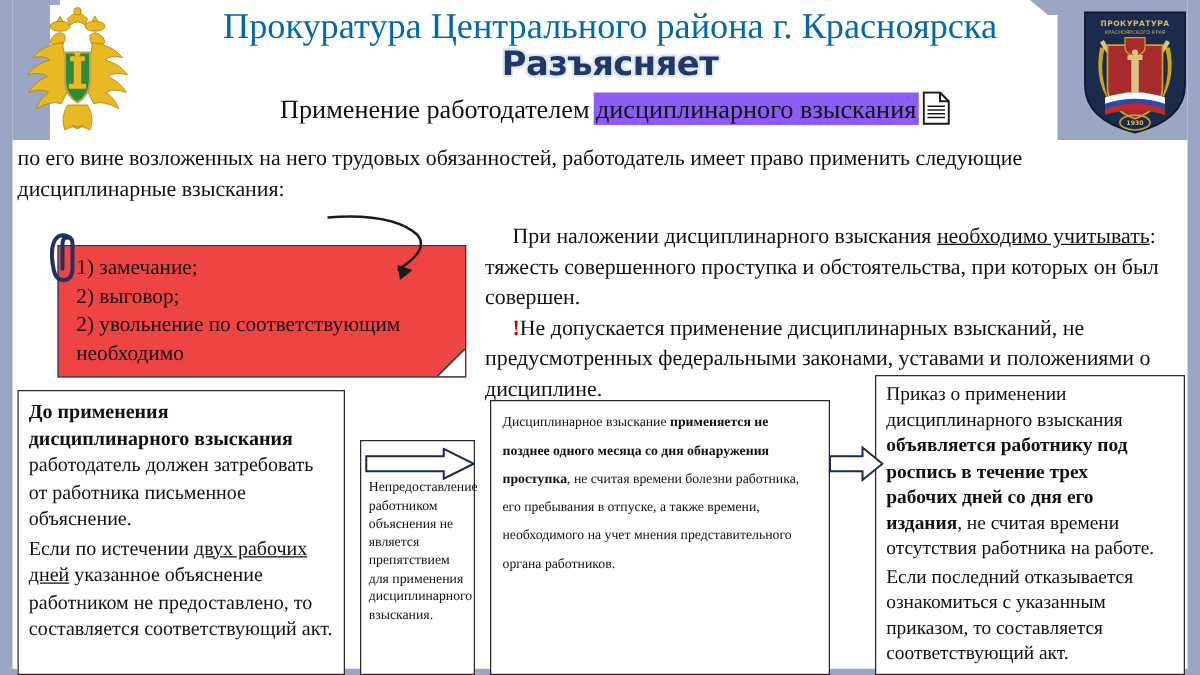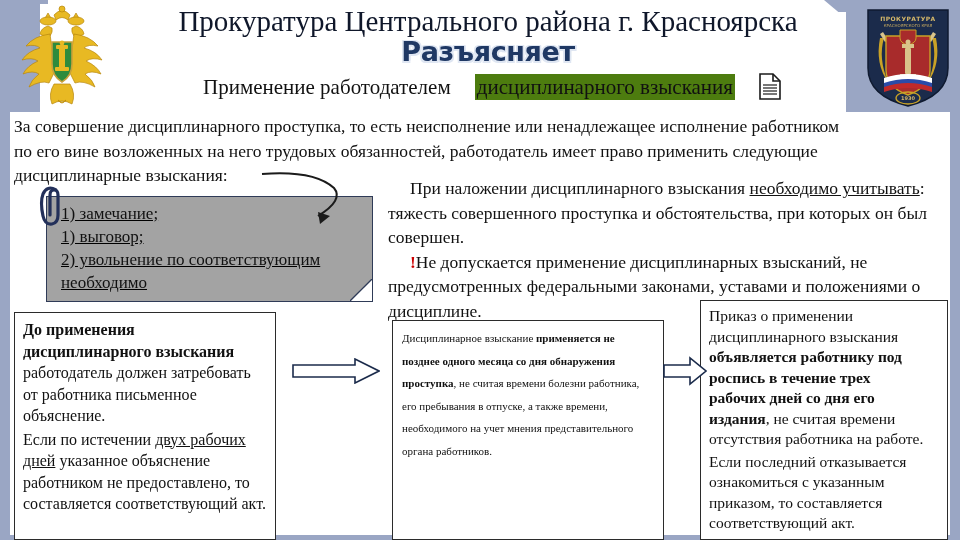--- a/index.html
+++ b/index.html
@@ -53,62 +53,61 @@
   }
   .emblem-badge {
     position:absolute; right:4px; top:4px; width:96px; height:106px;
     z-index:4;
   }
   
   .title-main {
     position:absolute; left:128px; top:4px; right:112px;
     text-align:center;
     font-size:29px; line-height:34px;
-    color:#0f172a;
+    color:#0369a1;
     white-space:nowrap;
     z-index:3;
   }
   .title-sub {
     position:absolute; left:128px; top:36px; right:112px;
     text-align:center;
     font-family:"DejaVu Sans", sans-serif;
     font-size:27px; font-weight:bold; line-height:31px;
     color:#1f3864;
     letter-spacing:-0.4px;
     text-shadow:
       1.5px 0 0 #dfe6f2, -1.5px 0 0 #dfe6f2,
       0 1.5px 0 #dfe6f2, 0 -1.5px 0 #dfe6f2,
       1.5px 1.5px 0 #dfe6f2, -1.5px -1.5px 0 #dfe6f2,
       1.5px -1.5px 0 #dfe6f2, -1.5px 1.5px 0 #dfe6f2;
     z-index:3;
   }
   .title-third {
     position:absolute; left:128px; top:73px; right:104px;
-    display:flex; align-items:center; justify-content:center; gap:24px;
+    display:flex; align-items:center; justify-content:center; gap:3px;
     font-size:21px; line-height:26px; color:#111111;
     white-space:nowrap;
     z-index:3;
   }
-  .hl { background:#4d7c0f; padding:0 2px; }
+  .hl { background:#8b5cf6; padding:0 2px; }
   .doc-icon { flex:0 0 auto; }
 
   
   .intro {
     position:absolute; left:14px; top:114px; right:14px;
     font-size:17.5px; line-height:24.5px; color:#111111;
     text-align:left;
   }
 
   
   .note-box {
     position:absolute; left:46px; top:196px; width:327px; height:106px;
     border:1.3px solid #2f3b57;
-    background:#a3a3a3;
+    background:#ef4444;
     z-index:2;
-    text-decoration:underline;
   }
   .note-fold-tri {
     position:absolute; right:0; bottom:0; width:22px; height:22px;
     z-index:3;
   }
   .note-list {
     padding:5px 8px 0 14px;
     font-size:17px; line-height:23px; color:#111111;
   }
   .paperclip {
@@ -235,34 +234,33 @@
       <g stroke="#1b1b1b" stroke-width="1.2">
         <line x1="4" y1="12" x2="18" y2="12"></line>
           <line x1="4" y1="15" x2="18" y2="15"></line>
         <line x1="4" y1="18" x2="18" y2="18"></line>
           <line x1="4" y1="21" x2="18" y2="21"></line>
       </g>
     </svg>
   </div>
 
   <div class="intro">
-    <div>За совершение дисциплинарного проступка, то есть неисполнение или ненадлежащее исполнение работником</div>
     <div>по его вине возложенных на него трудовых обязанностей, работодатель имеет право применить следующие</div>
     <div>дисциплинарные взыскания:</div>
   </div>
 
   <svg class="hook-arrow" viewBox="0 0 130 62">
     <path d="M4 8 q52 -4 72 14 q10 12 -16 28" fill="none" stroke="#1b1b1b" stroke-width="2"></path>
     <path d="M60 46 l2 12 10 -8 z" fill="#1b1b1b"></path>
   </svg>
 
   <div class="note-box">
     <div class="note-list">
       <div>1) замечание;</div>
-      <div>1) выговор;</div>
+      <div>2) выговор;</div>
       <div>2) увольнение по соответствующим</div>
       <div>необходимо</div>
     </div>
     <svg class="note-fold-tri" viewBox="0 0 22 22">
       <path d="M0 22 L22 0 L22 22 Z" fill="#ffffff"></path>
       <path d="M0 22 L22 0" stroke="#2f3b57" stroke-width="1.3" fill="none"></path>
     </svg>
   </div>
 
   <svg class="paperclip" viewBox="0 0 28 44">
@@ -276,20 +274,23 @@
 
   <div class="box" id="box-1">
     <p><b>До применения дисциплинарного взыскания</b><span> работодатель должен затребовать от работника письменное объяснение.</span></p>
     <p><span>Если по истечении </span><u>двух рабочих дней</u><span> указанное объяснение работником не предоставлено, то составляется соответствующий акт.</span></p>
   </div>
 
   <svg class="arrow-1" viewBox="0 0 88 26">
     <path d="M1 7 h62 v-6 l24 12 -24 12 v-6 h-62 z" fill="#ffffff" stroke="#1b2b4b" stroke-width="1.6"></path>
   </svg>
 
+  <div class="box" id="box-2">
+    <p>Непредоставление работником объяснения не является препятствием для применения дисциплинарного взыскания.</p>
+  </div>
 
   <div class="box" id="box-3">
     <p><span>Дисциплинарное взыскание </span><b>применяется не позднее одного месяца со дня обнаружения проступка</b><span>, не считая времени болезни работника, его пребывания в отпуске, а также времени, необходимого на учет мнения представительного органа работников.</span></p>
   </div>
 
   <svg class="arrow-2" viewBox="0 0 44 30">
     <path d="M1 9 h26 v-7 l16 13 -16 13 v-7 h-26 z" fill="#ffffff" stroke="#1b2b4b" stroke-width="1.6"></path>
   </svg>
 
   <div class="box" id="box-4">

